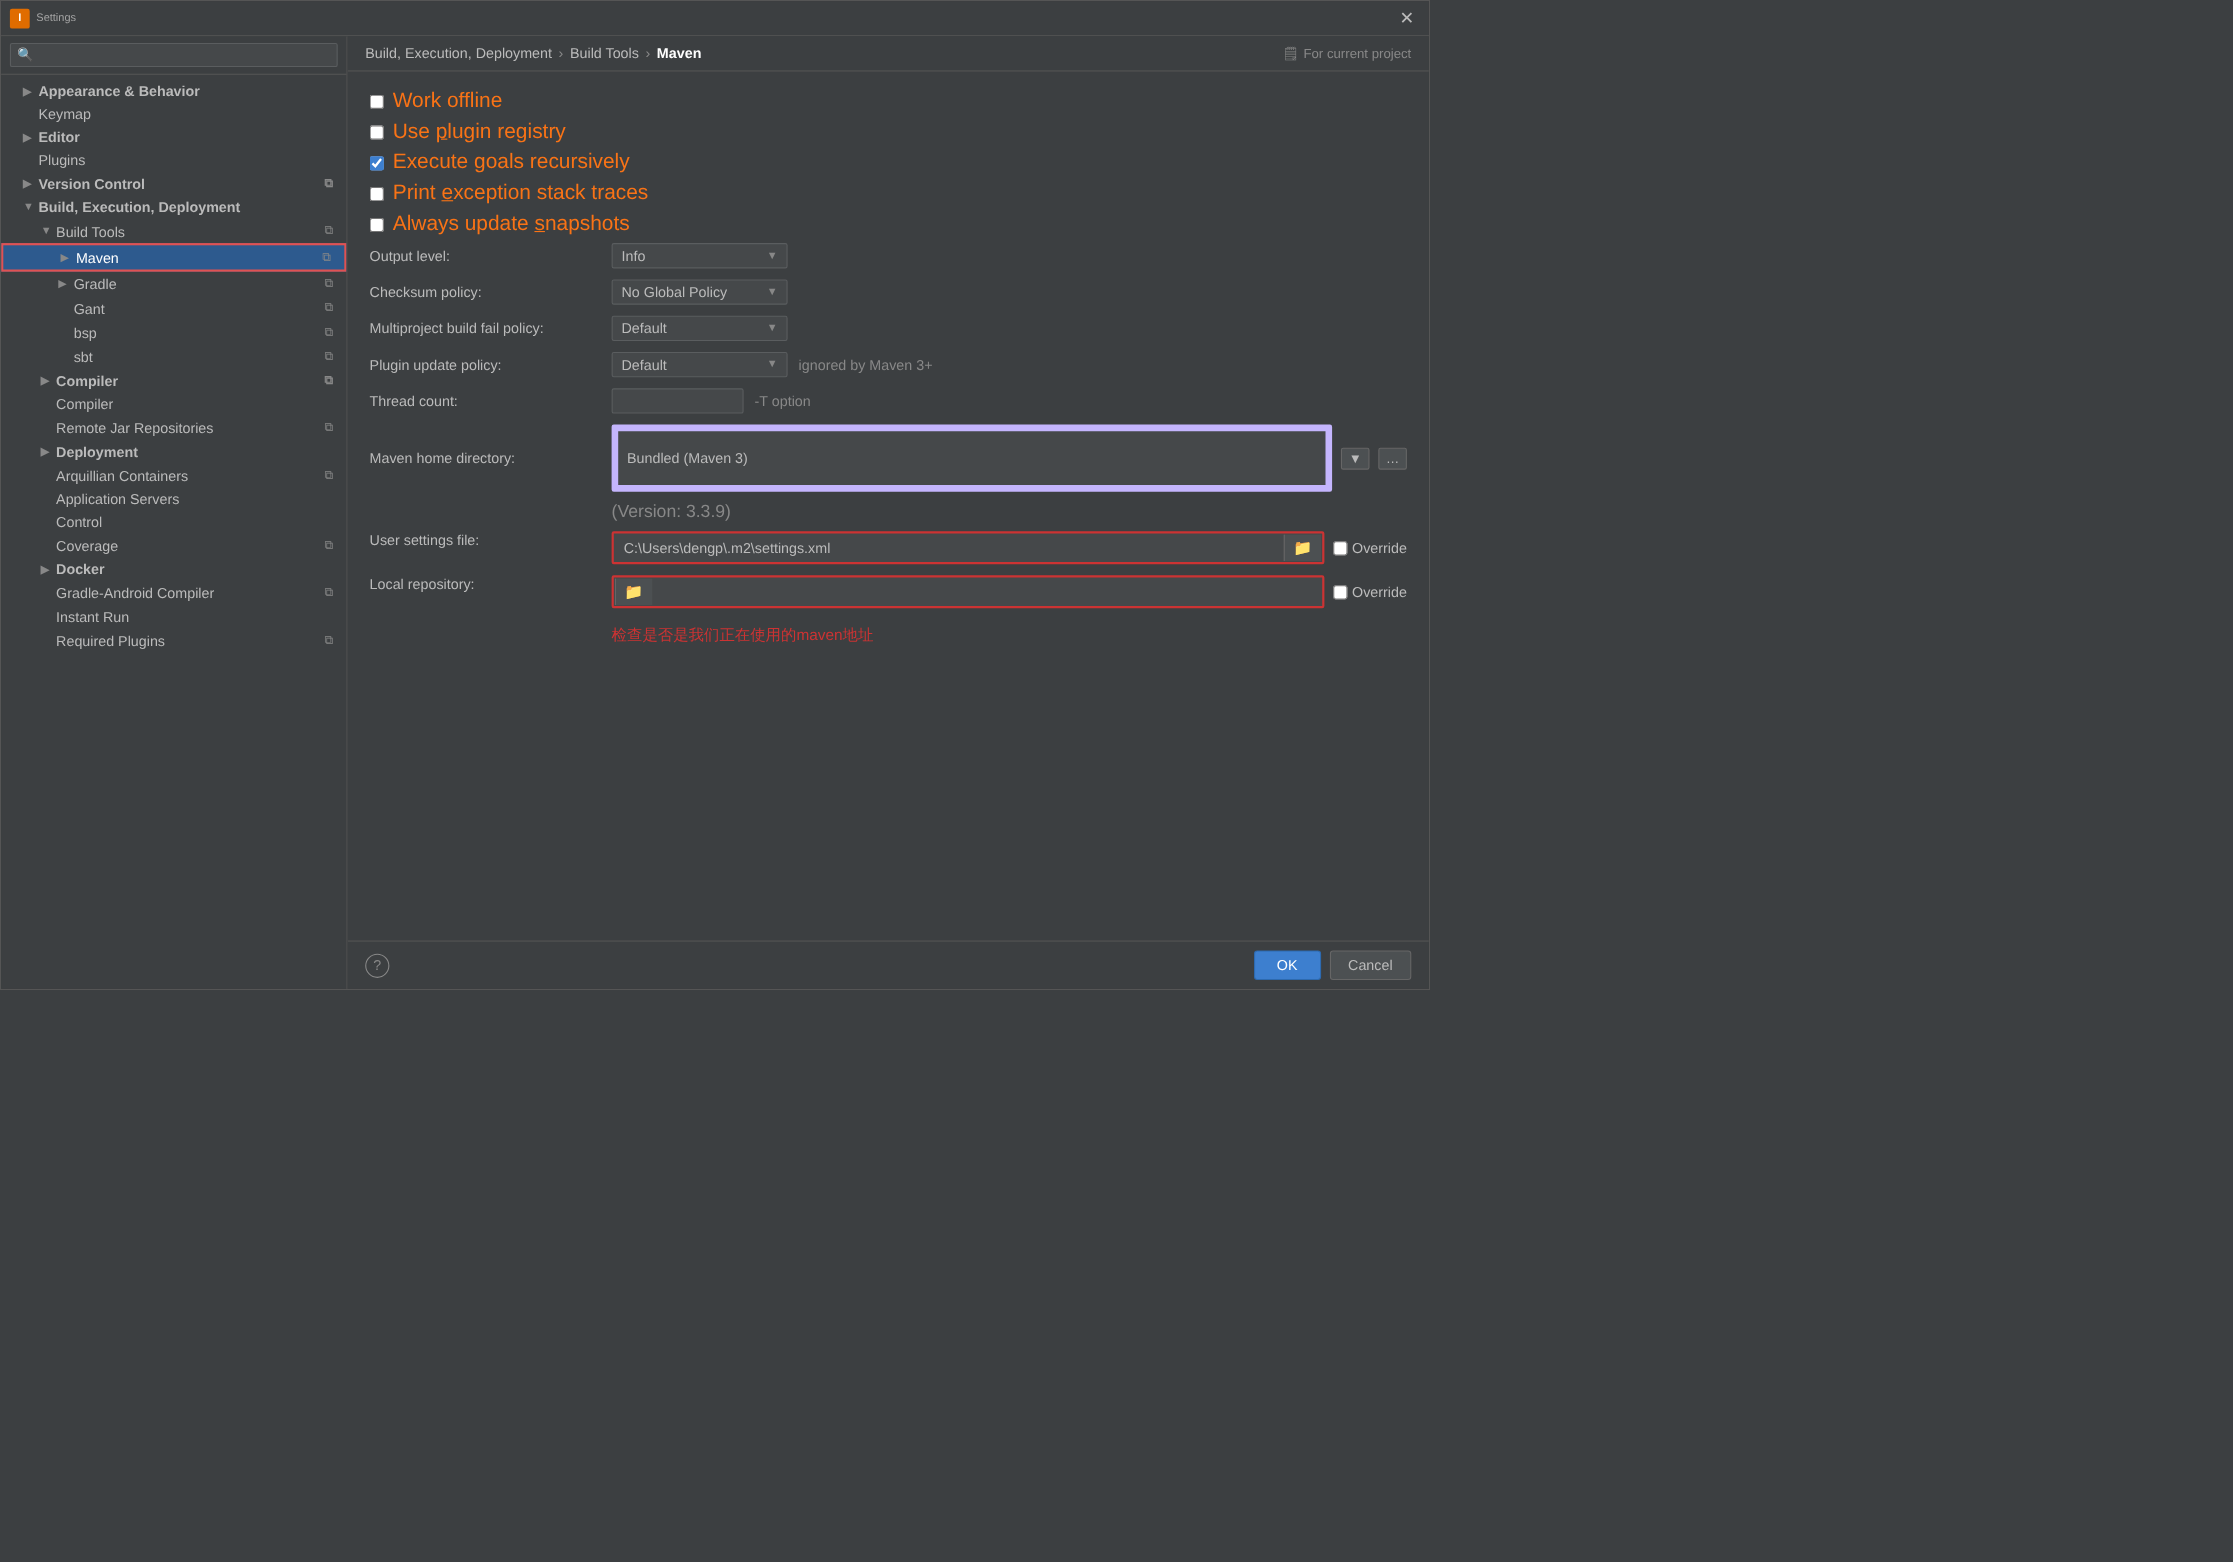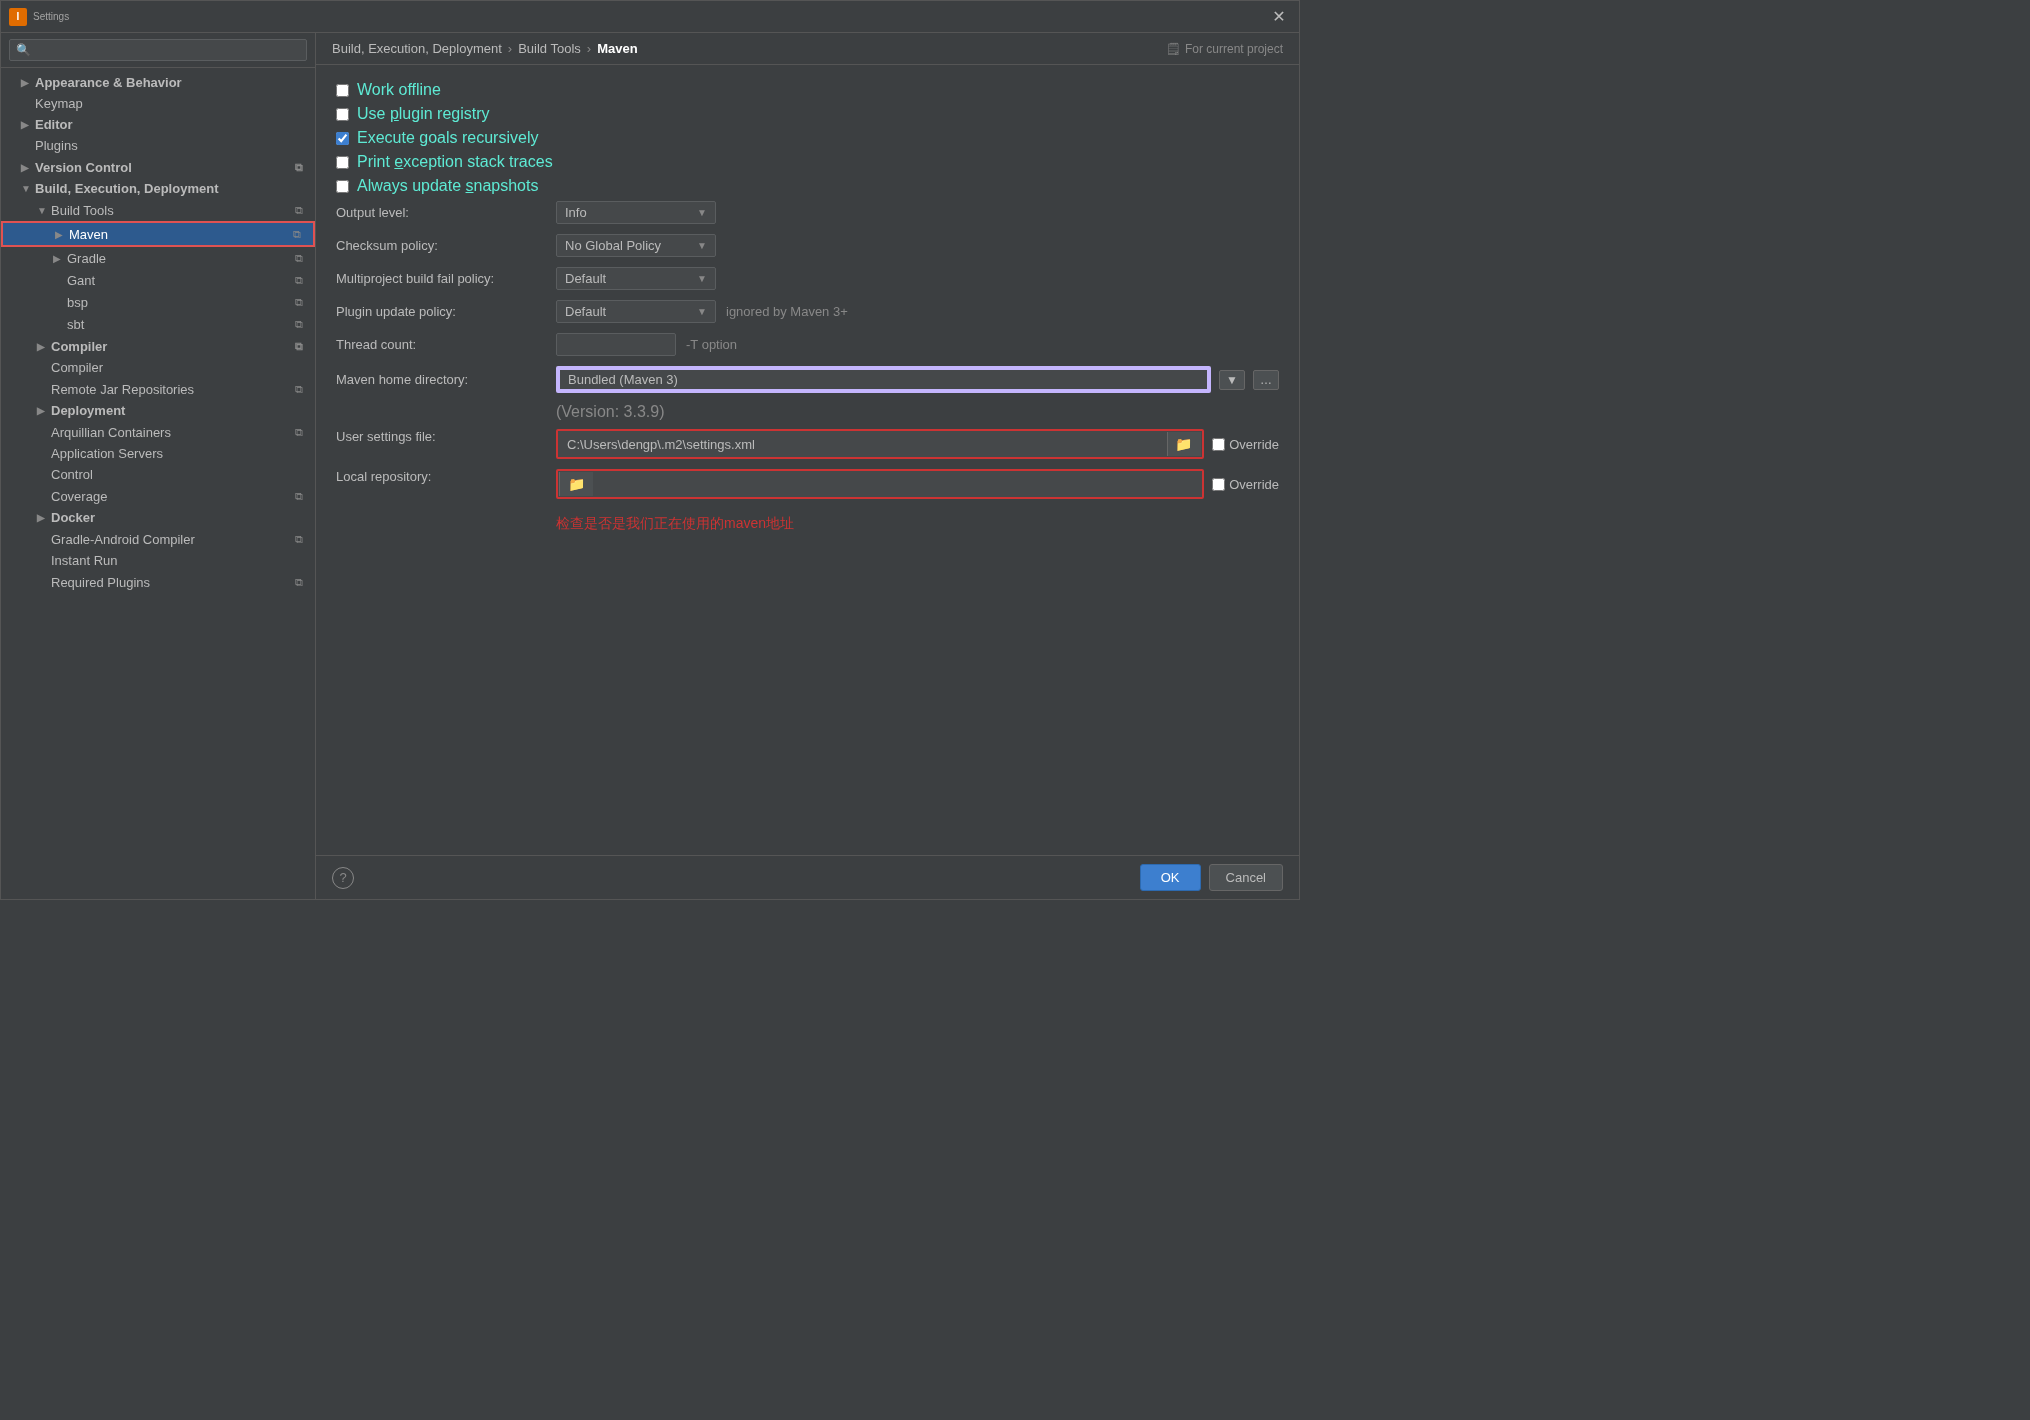--- a/index.html
+++ b/index.html
@@ -163,21 +163,21 @@
     
     .checkbox-row {
       display: flex;
       align-items: center;
       margin-bottom: 6px;
     }
     .checkbox-row input[type="checkbox"] {
       margin-right: 8px;
       accent-color: #3d7fcf;
     }
-    .checkbox-label { color: #5eead4; font-size: 16px; }
+    .checkbox-label { color: #f97316; font-size: 19px; }
     .underline { text-decoration: underline; }
     
     .form-row {
       display: flex;
       align-items: center;
       margin-bottom: 10px;
     }
     .form-label {
       width: 220px;
       color: #bbbbbb;
@@ -210,23 +210,23 @@
       padding: 3px 8px;
       font-size: 13px;
       width: 120px;
       outline: none;
       border-radius: 2px;
     }
     .input-note { margin-left: 10px; color: #888; font-size: 13px; }
     
     .maven-home-input {
       background: #45484a;
-      border: 4px solid #c4b5fd;
-      color: #bbbbbb;
-      padding: 2px 8px;
+      border: 6px solid #c4b5fd;
+      color: #bbbbbb;
+      padding: 17px 8px;
       font-size: 13px;
       flex: 1;
       outline: none;
       border-radius: 2px;
     }
     .btn-small {
       background: #4c5052;
       border: 1px solid #666;
       color: #bbbbbb;
       padding: 2px 6px;

